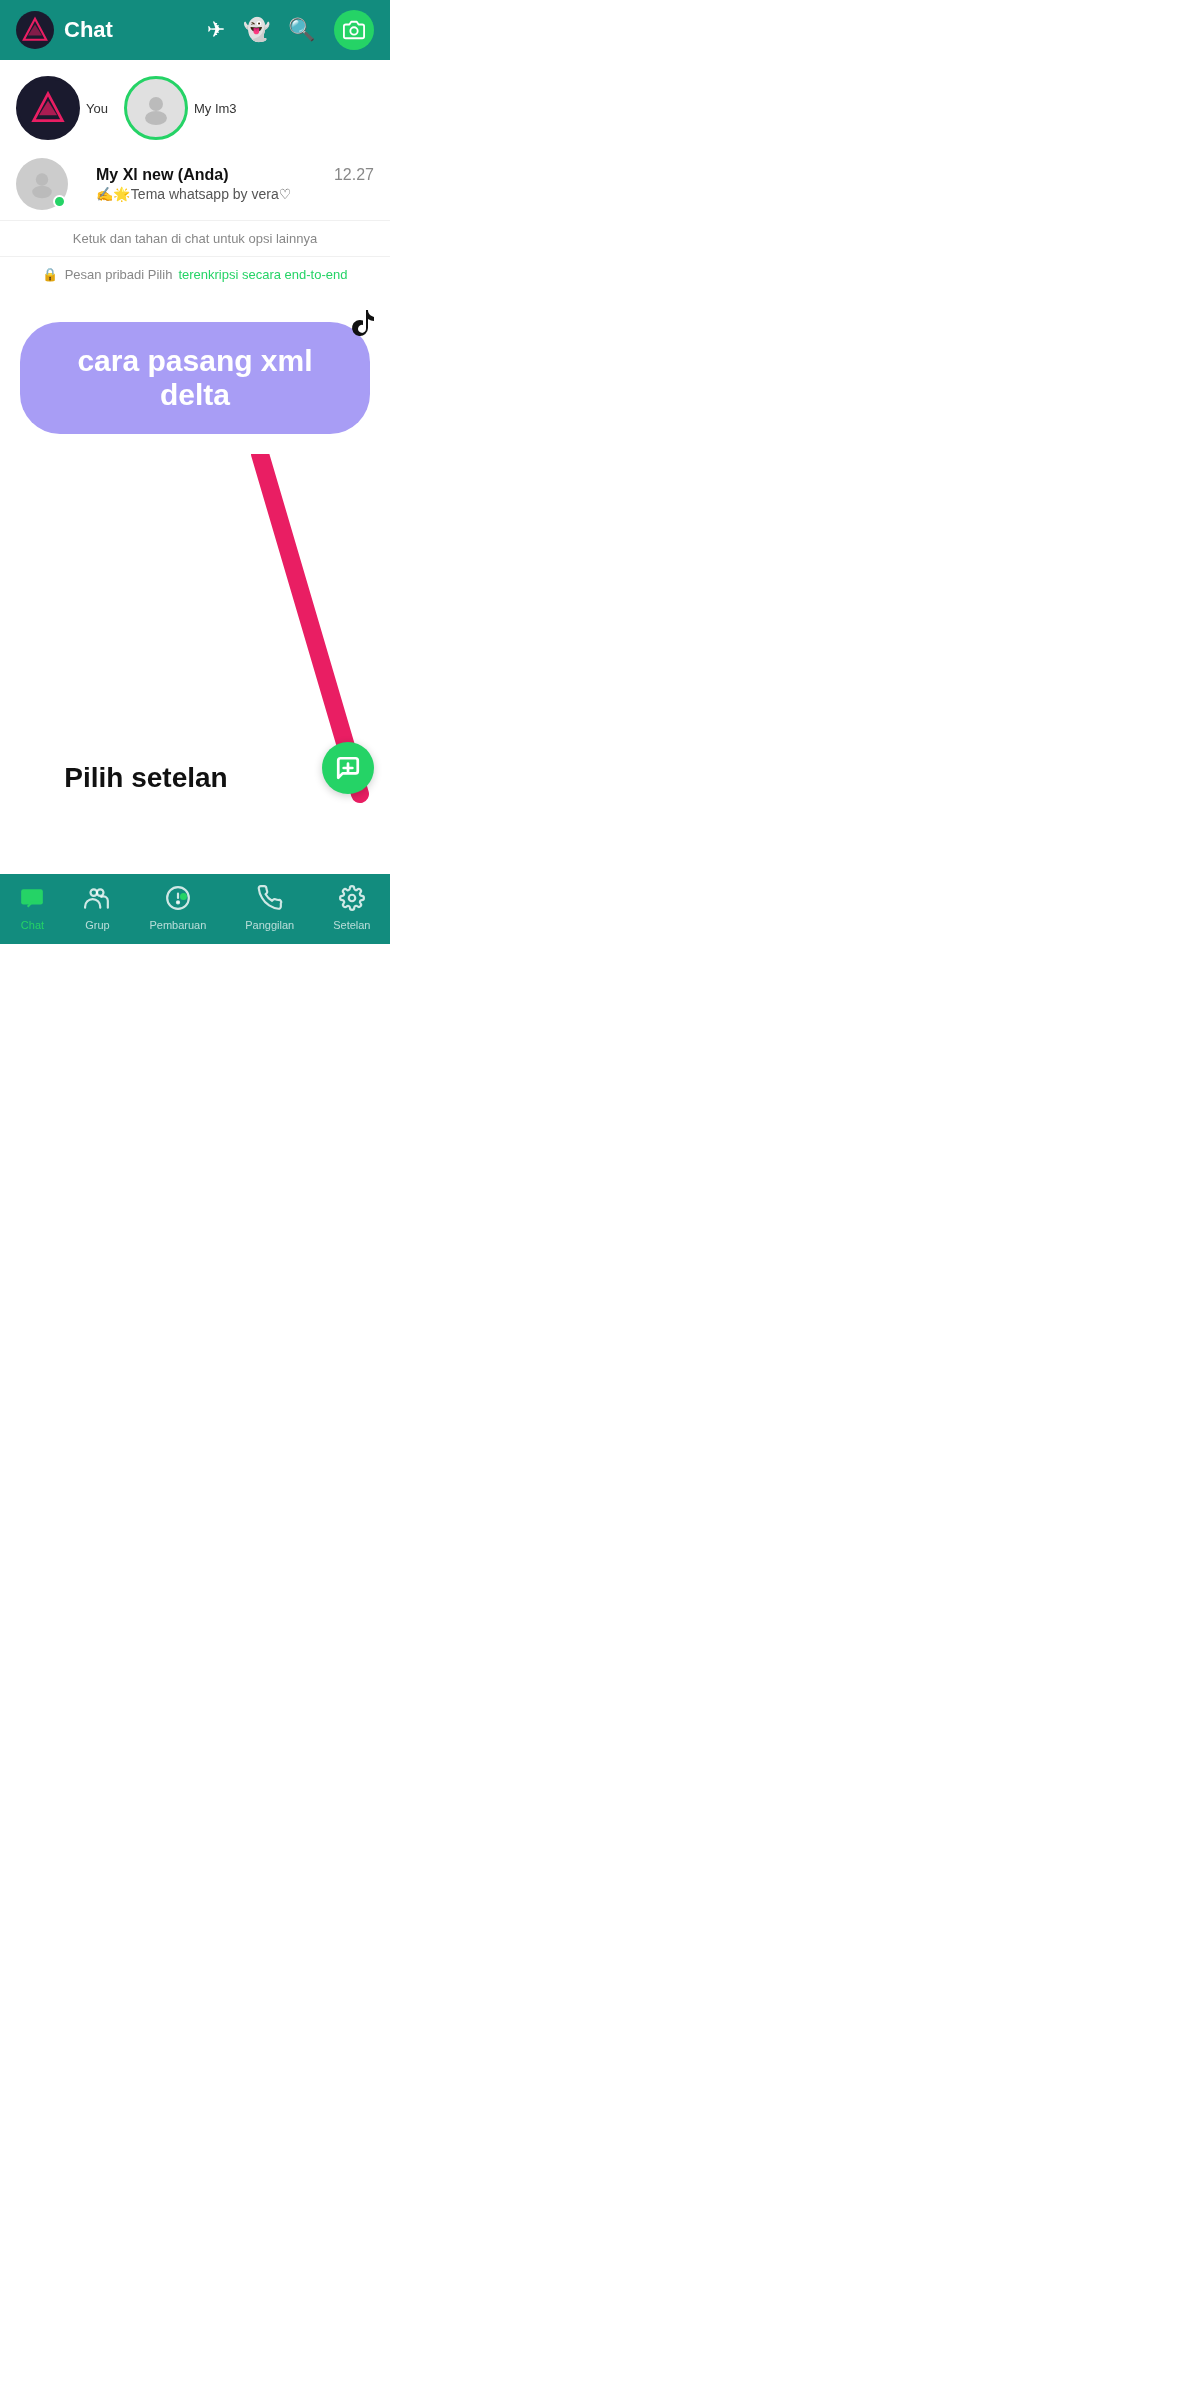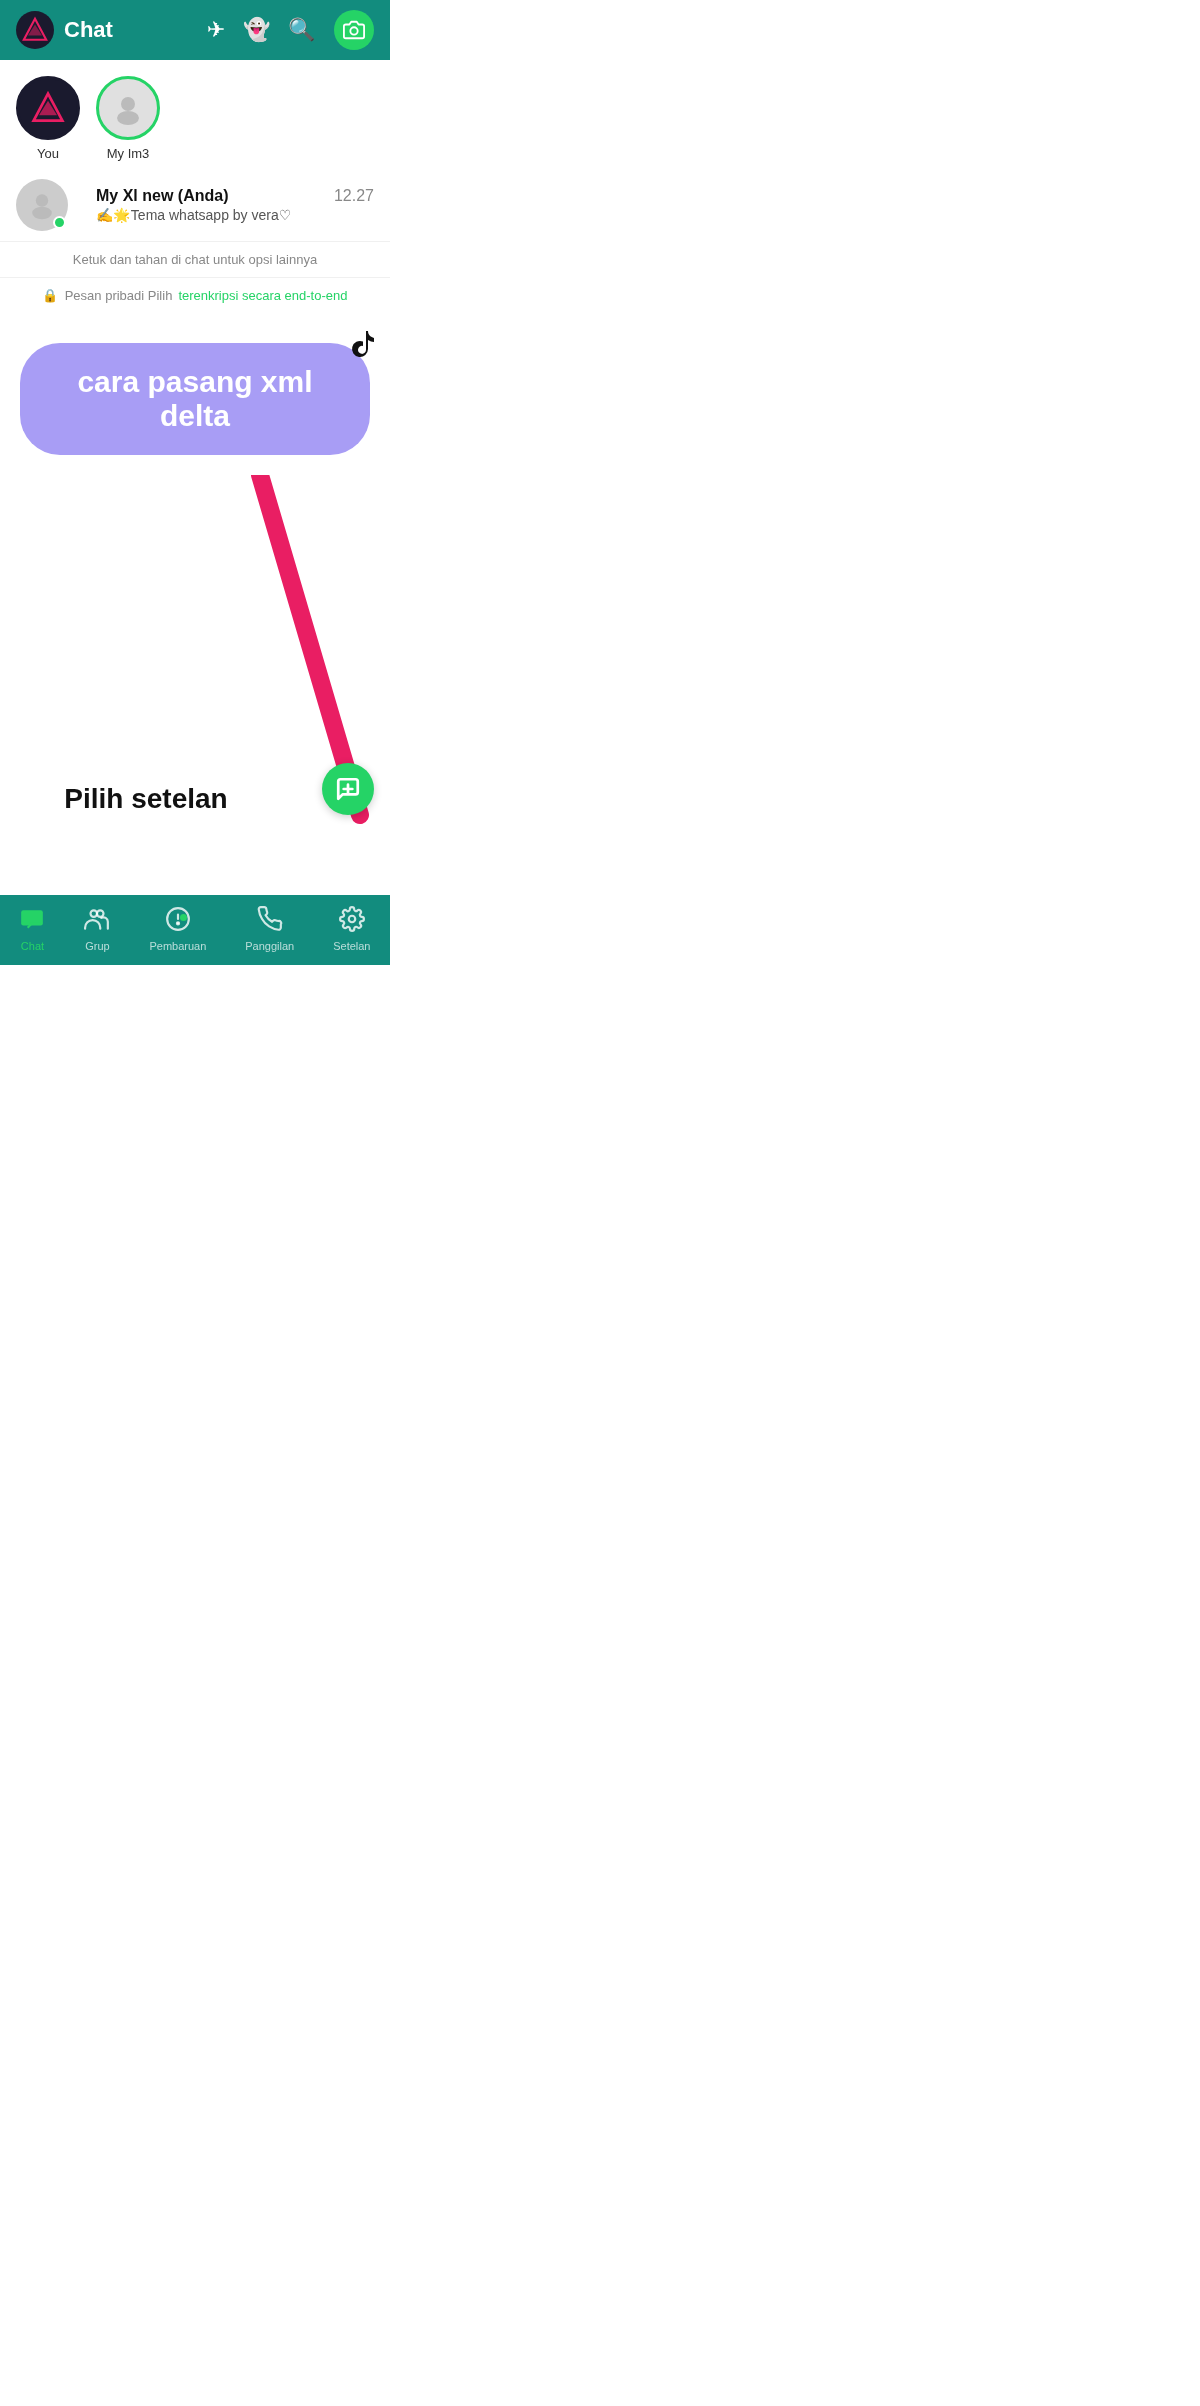--- a/index.html
+++ b/index.html
@@ -61,21 +61,21 @@
     
     .stories-row {
       display: flex;
       flex-direction: row;
       gap: 16px;
       padding: 16px 16px 8px 16px;
       background: #fff;
     }
     .story-item {
       display: flex;
-      flex-direction: column;
+      flex-direction: row;
       align-items: center;
       gap: 6px;
     }
     .story-avatar {
       width: 64px;
       height: 64px;
       border-radius: 50%;
       display: flex;
       align-items: center;
       justify-content: center;

